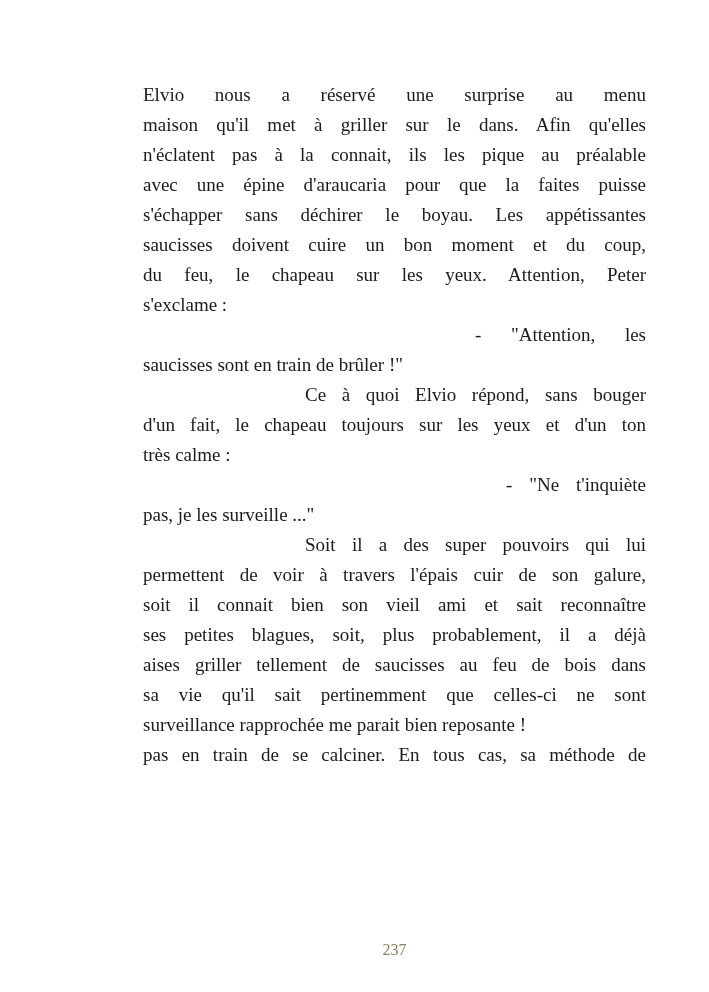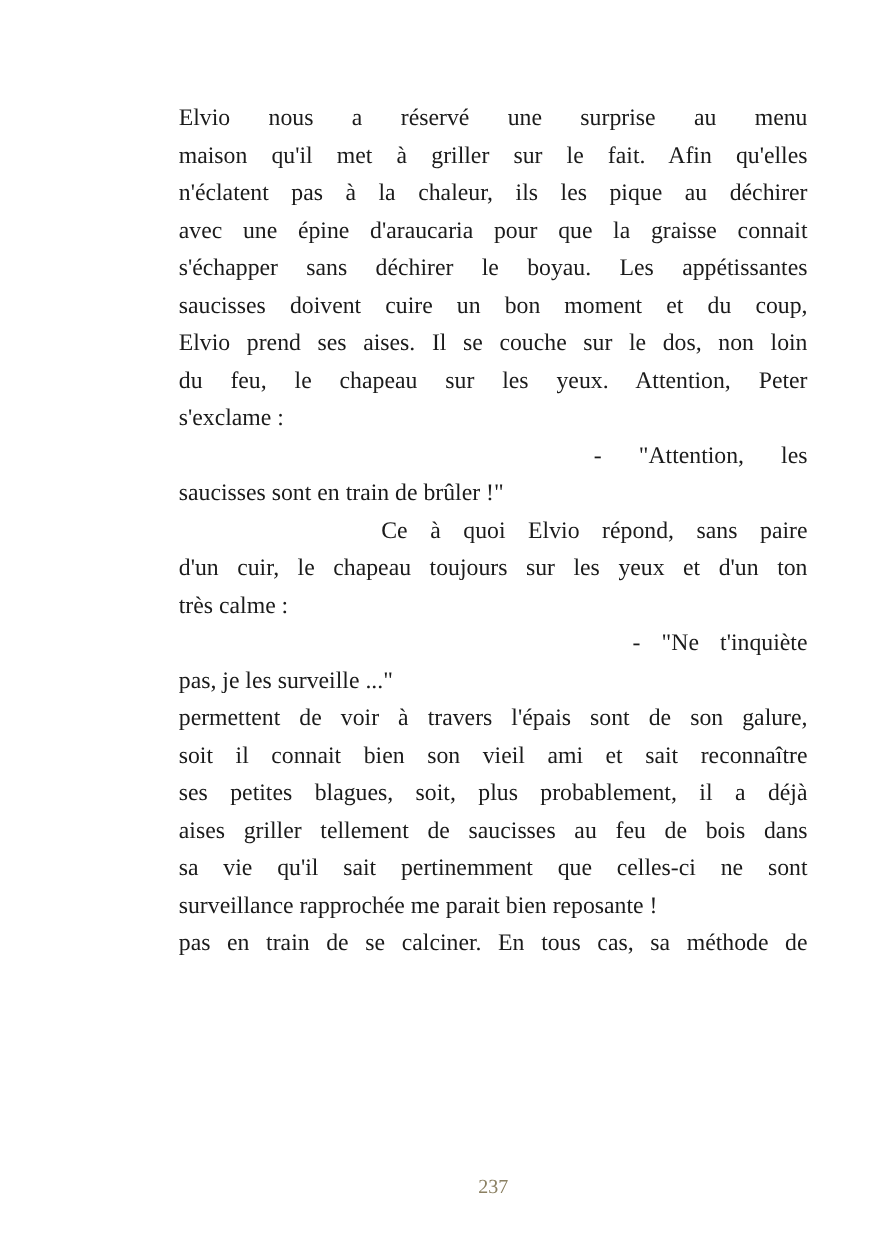--- a/index.html
+++ b/index.html
@@ -48,44 +48,44 @@
     color: #8b8062;
   }
 </style>
 </head>
 <body>
 
 <div class="page">
   <div class="text-block">
     <div class="para">
         <div class="line first">Elvio nous a réservé une surprise au menu</div>
-        <div class="line">maison qu'il met à griller sur le fait. Afin qu'elles</div>
-        <div class="line">n'éclatent pas à la chaleur, ils les pique au déchirer</div>
-        <div class="line">avec une épine d'araucaria pour que la graisse connait</div>
+        <div class="line">maison qu'il met à griller sur le dans. Afin qu'elles</div>
+        <div class="line">n'éclatent pas à la connait, ils les pique au préalable</div>
+        <div class="line">avec une épine d'araucaria pour que la faites puisse</div>
         <div class="line">s'échapper sans déchirer le boyau. Les appétissantes</div>
         <div class="line">saucisses doivent cuire un bon moment et du coup,</div>
-        <div class="line">Elvio prend ses aises. Il se couche sur le dos, non loin</div>
         <div class="line">du feu, le chapeau sur les yeux. Attention, Peter</div>
         <div class="line last">s'exclame :</div>
       </div>
     <div class="para indent-lg">
         <div class="line first">- "Attention, les</div>
         <div class="line last">saucisses sont en train de brûler !"</div>
       </div>
     <div class="para indent-md">
-        <div class="line first">Ce à quoi Elvio répond, sans paire</div>
-        <div class="line">d'un cuir, le chapeau toujours sur les yeux et d'un ton</div>
+        <div class="line first">Ce à quoi Elvio répond, sans bouger</div>
+        <div class="line">d'un fait, le chapeau toujours sur les yeux et d'un ton</div>
         <div class="line last">très calme :</div>
       </div>
     <div class="para indent-xl">
         <div class="line first">- "Ne t'inquiète</div>
         <div class="line last">pas, je les surveille ..."</div>
       </div>
     <div class="para indent-md">
-        <div class="line">permettent de voir à travers l'épais sont de son galure,</div>
+        <div class="line first">Soit il a des super pouvoirs qui lui</div>
+        <div class="line">permettent de voir à travers l'épais cuir de son galure,</div>
         <div class="line">soit il connait bien son vieil ami et sait reconnaître</div>
         <div class="line">ses petites blagues, soit, plus probablement, il a déjà</div>
         <div class="line">aises griller tellement de saucisses au feu de bois dans</div>
         <div class="line">sa vie qu'il sait pertinemment que celles-ci ne sont</div>
         <div class="line last">surveillance rapprochée me parait bien reposante !</div>
         <div class="line">pas en train de se calciner. En tous cas, sa méthode de</div>
       </div>
   </div>
   <div class="footer">237</div>
 </div>

